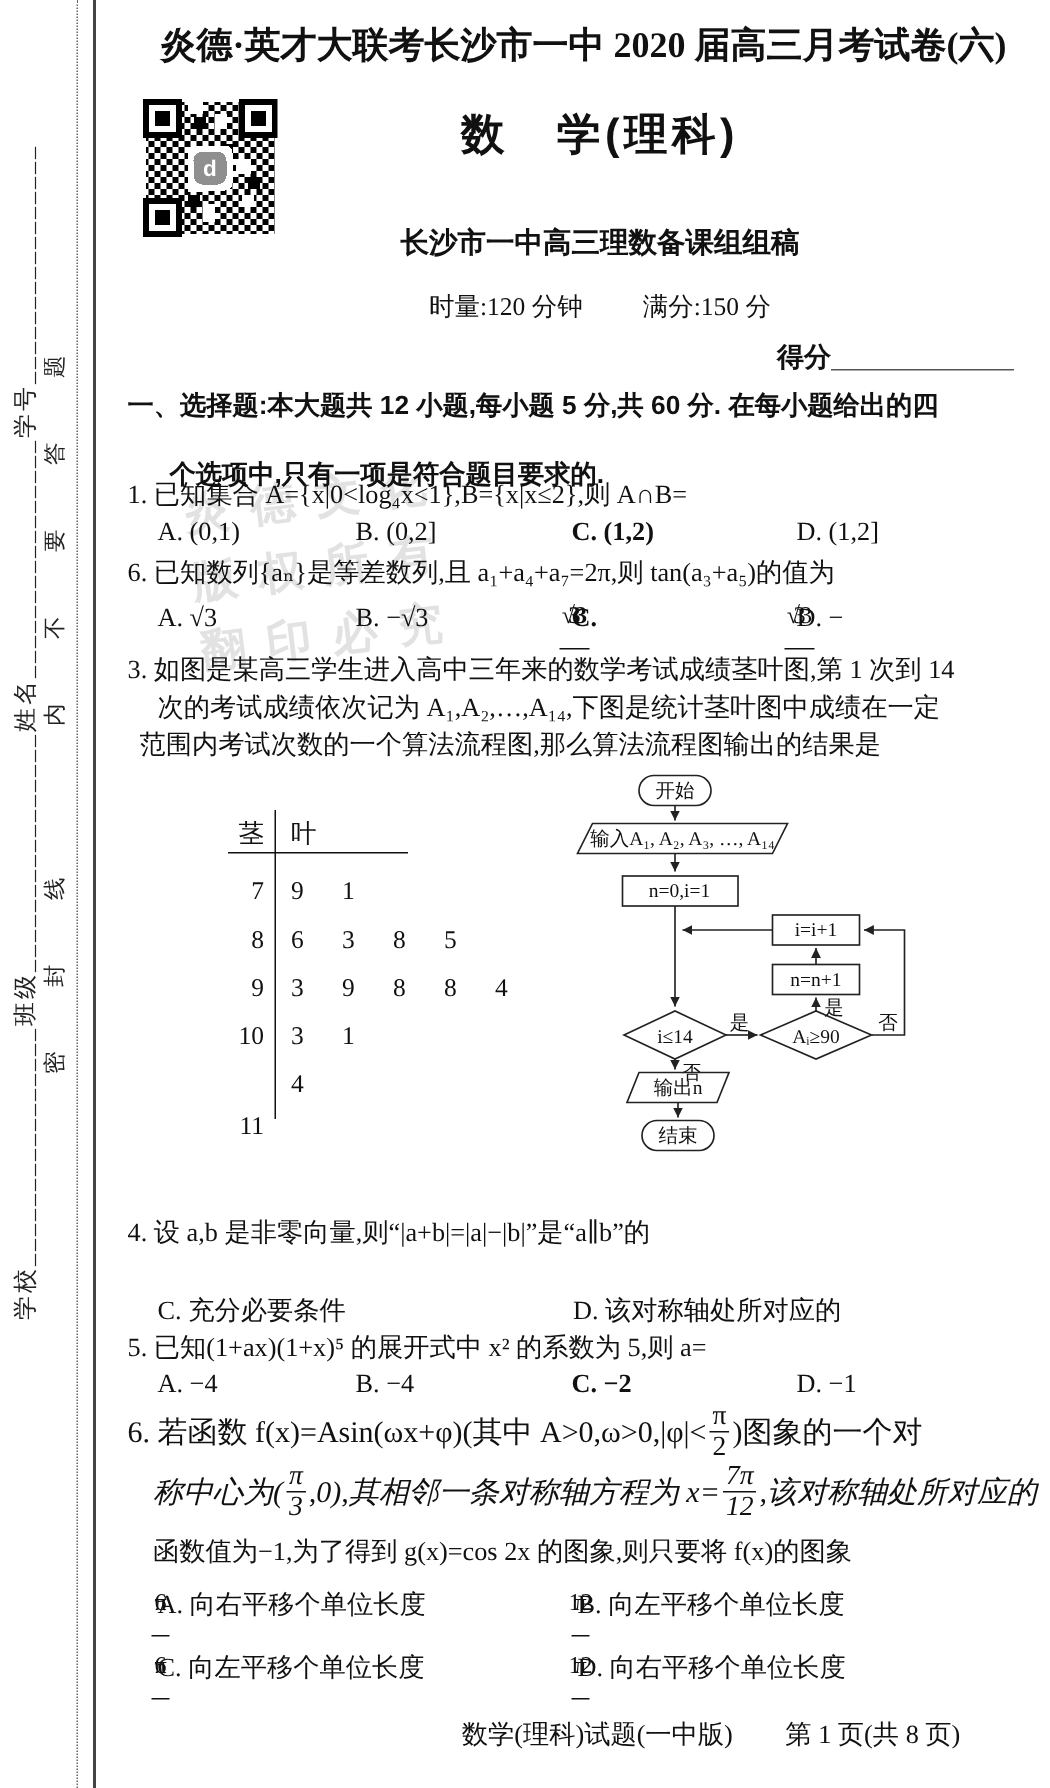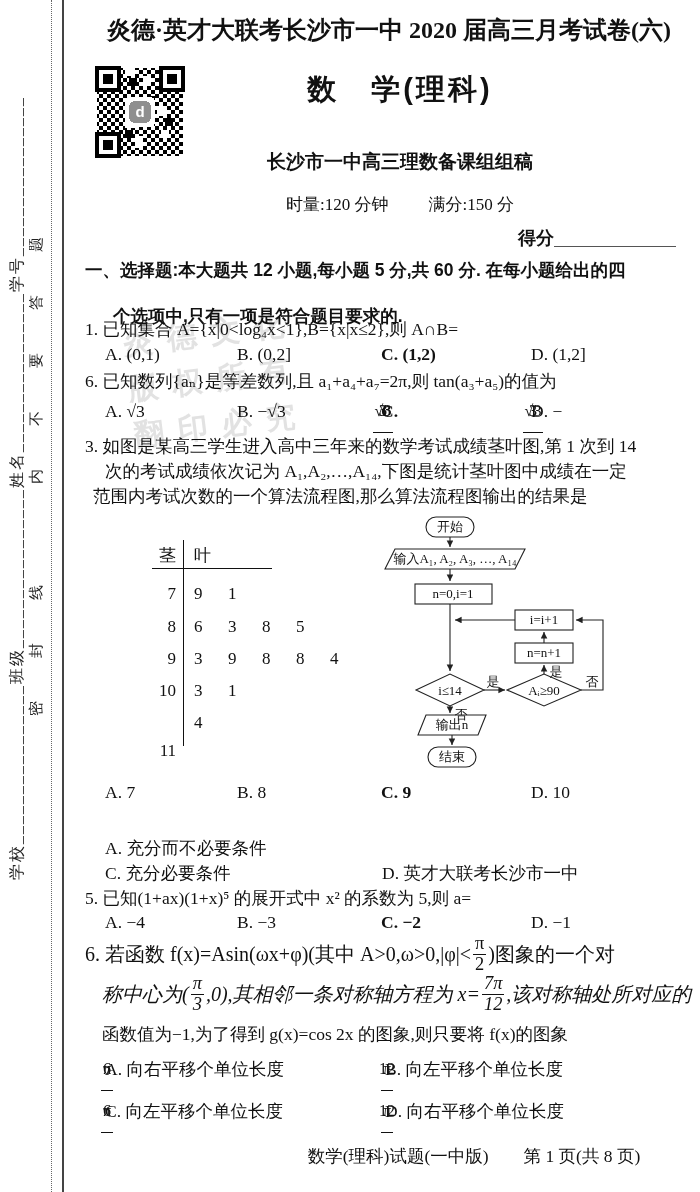--- a/index.html
+++ b/index.html
@@ -132,39 +132,33 @@
     <div class="abs optflex" style="top:390px;left:0;width:612px;height:42px;font-size:17.5px;">
       <span class="o-a">A. √3</span>
       <span class="o-b">B. −√3</span>
       <span class="o-c">C. <span class="frac"><span class="fn">√3</span><span class="fd">3</span></span></span>
       <span class="o-d">D. −<span class="frac"><span class="fn">√3</span><span class="fd">3</span></span></span>
     </div>
 
     <div class="abs line" style="top:434px;left:0;">3. 如图是某高三学生进入高中三年来的数学考试成绩茎叶图,第 1 次到 14</div>
     <div class="abs line" style="top:459px;left:20px;">次的考试成绩依次记为 A₁,A₂,…,A₁₄,下图是统计茎叶图中成绩在一定</div>
     <div class="abs line" style="top:484px;left:8px;">范围内考试次数的一个算法流程图,那么算法流程图输出的结果是</div>
-    <div class="abs opt4" style="top:782px;left:0;width:612px;height:25px;font-size:17.5px;">
-      <span class="o-a">A. 7</span>
-      <span class="o-b">B. 8</span>
-      <span class="o-c">C. 9</span>
-      <span class="o-d">D. 10</span>
-    </div>
-
+
+    <div class="abs line" style="top:809px;left:0;">4. 设 a,b 是非零向量,则“|a+b|=|a|−|b|”是“a∥b”的</div>
     <div class="abs opt4" style="top:836px;left:0;width:612px;height:25px;font-size:17.5px;">
-      <span class="o-a">A. 充分而不必要条件</span>
     </div>
     <div class="abs opt4" style="top:861px;left:0;width:612px;height:25px;font-size:17.5px;">
       <span class="o-a">C. 充分必要条件</span>
-      <span class="o-b2">D. 英才大联考长沙市一中</span>
+      <span class="o-b2">D. 该对称轴处所对应的</span>
     </div>
 
     <div class="abs line" style="top:886px;left:0;">5. 已知(1+ax)(1+x)⁵ 的展开式中 x² 的系数为 5,则 a=</div>
     <div class="abs opt4" style="top:912px;left:0;width:612px;height:25px;font-size:17.5px;">
       <span class="o-a">A. −4</span>
-      <span class="o-b">B. −3</span>
+      <span class="o-b">B. −4</span>
       <span class="o-c">C. −2</span>
       <span class="o-d">D. −1</span>
     </div>
 
     <div class="abs mrow" style="top:934px;left:0;height:40px;">6. 若函数 f(x)=Asin(ωx+φ)(其中 A&gt;0,ω&gt;0,|φ|&lt;<span class="frac"><span class="fn">π</span><span class="fd">2</span></span>)图象的一个对</div>
     <div class="abs mrow" style="top:974px;left:17px;height:40px;font-style:italic;">称中心为(<span class="frac"><span class="fn">π</span><span class="fd">3</span></span>,0),其相邻一条对称轴方程为 x=<span class="frac"><span class="fn">7π</span><span class="fd">12</span></span>,该对称轴处所对应的</div>
     <div class="abs line" style="top:1022px;left:17px;">函数值为−1,为了得到 g(x)=cos 2x 的图象,则只要将 f(x)的图象</div>
     <div class="abs optflex" style="top:1048px;left:0;width:612px;height:42px;font-size:17.5px;">
       <span class="o-a">A. 向右平移<span class="frac"><span class="fn">π</span><span class="fd">6</span></span>个单位长度</span>
       <span style="left:300px;">B. 向左平移<span class="frac"><span class="fn">π</span><span class="fd">12</span></span>个单位长度</span>

